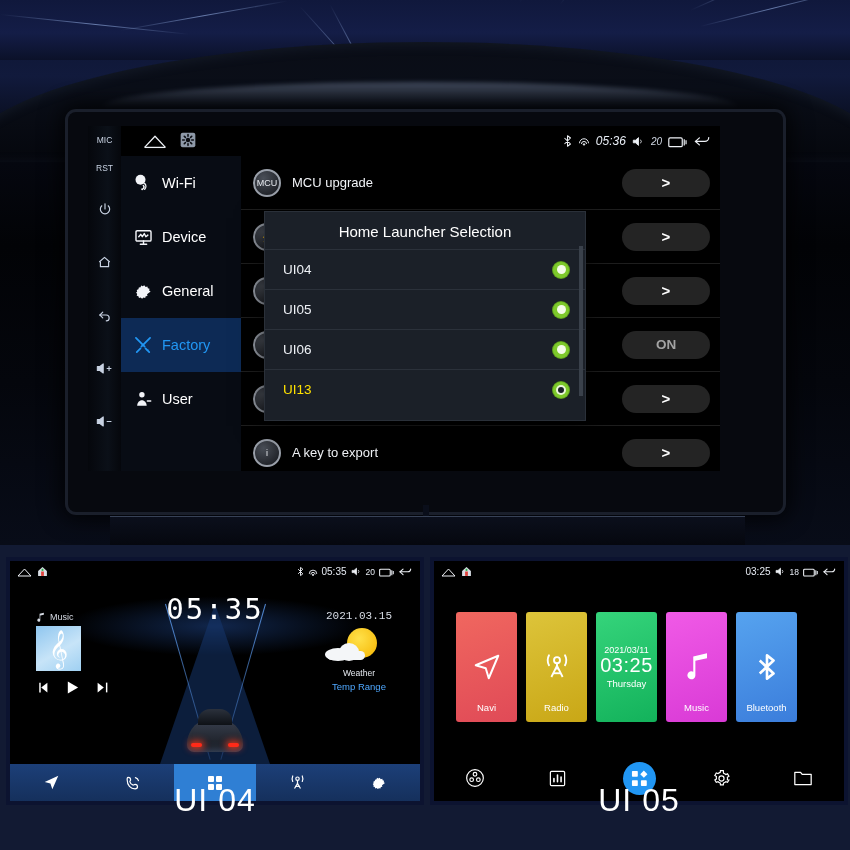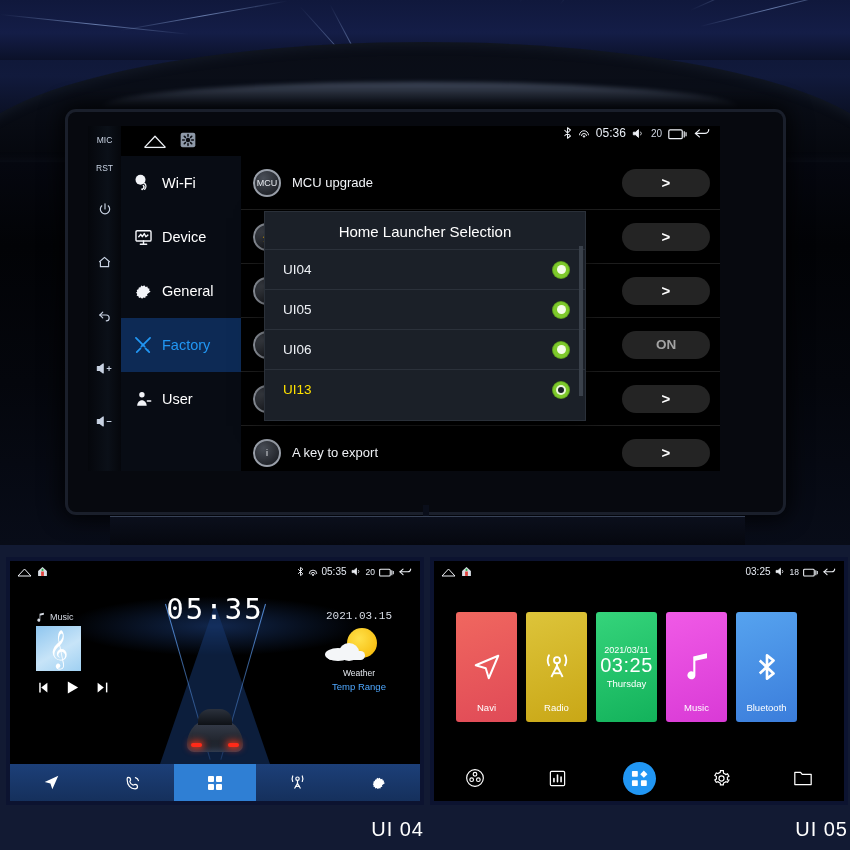--- a/index.html
+++ b/index.html
@@ -61,22 +61,22 @@
     padding-top:4px; gap:7px;
     color:#c8d2e2; font-size:8.5px;
   }
   .hu-left-btns .b { height:46px; display:flex; align-items:center; justify-content:center; width:100%; }
   .hu-left-btns .b:first-child { height:20px; }
   .hu-left-btns .b:nth-child(2) { height:22px; }
 
   .hu-topbar { position:absolute; left:33px; top:0; width:599px; height:30px; background:#000; }
   .hu-topbar .home-ic { position:absolute; left:22px; top:7px; }
   .hu-topbar .set-ic { position:absolute; left:59px; top:6px; }
-  .hu-status { position:absolute; right:8px; top:0; display:flex; align-items:center; gap:6px;
-    color:#e8edf5; font-size:12px; }
+  .hu-status { position:absolute; right:8px; top:8px; display:flex; align-items:center; gap:6px;
+    color:#e8edf5; font-size:12px;font-style:italic; }
   .hu-status .small { font-size:10px; color:#cfd6e2; }
 
   
   .hu-side {
     position:absolute; left:33px; top:30px; width:120px; height:315px;
     background:#080c14;
   }
   .side-item {
     height:54px; display:flex; align-items:center; gap:9px; padding-left:12px;
     color:#fff; font-size:14.5px;
@@ -240,22 +240,22 @@
     position:absolute; left:0; bottom:0; width:410px; height:46px;
     background:#000; display:flex; align-items:center;
   }
   .ui05-nav .n { flex:1; display:flex; align-items:center; justify-content:center; color:#fff; font-size:17px; }
   .ui05-nav .n.sel span {
     width:33px;height:33px;border-radius:50%;background:#2196f3;
     display:flex;align-items:center;justify-content:center;
   }
 
   .cap {
-    position:absolute; top:818px; width:418px; text-align:right;
-    color:#fff; font-size:20px; letter-spacing:1px;
+    position:absolute; top:782px; width:418px; text-align:center;
+    color:#fff; font-size:32px; letter-spacing:1px;
   }
   .cap.left { left:6px; } .cap.right { left:430px; }
 
   svg { display:block; }
 </style>
 </head>
 <body>
 
 <div id="scene">
   <div class="windshield"></div>

